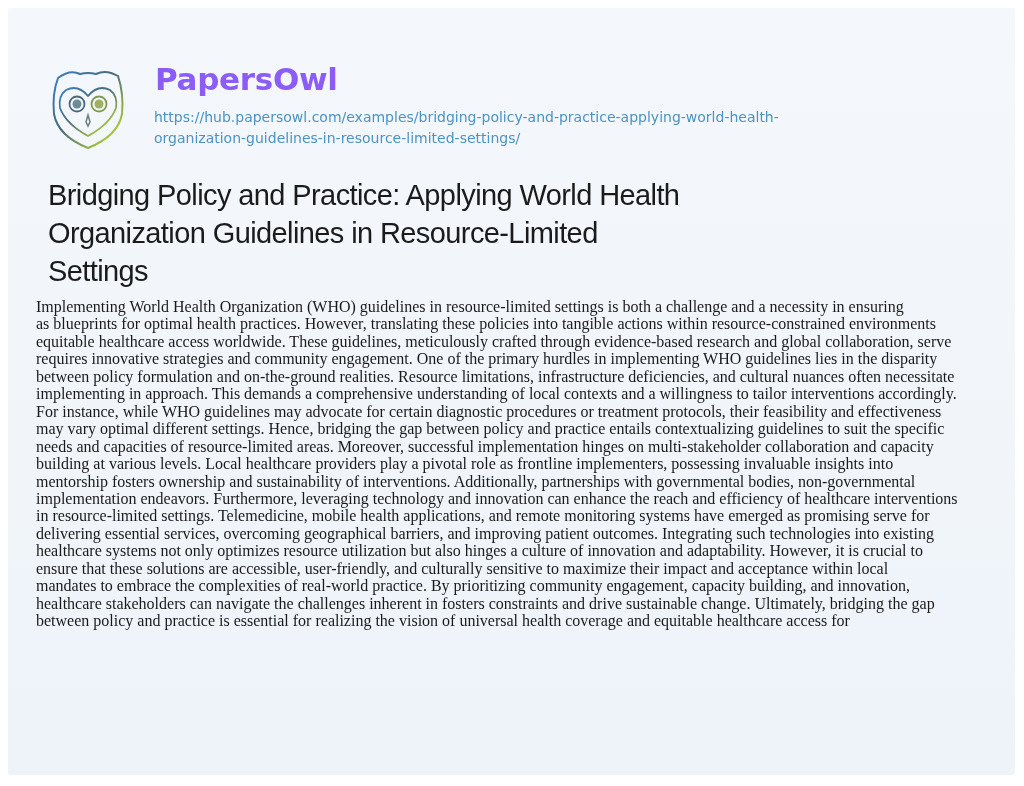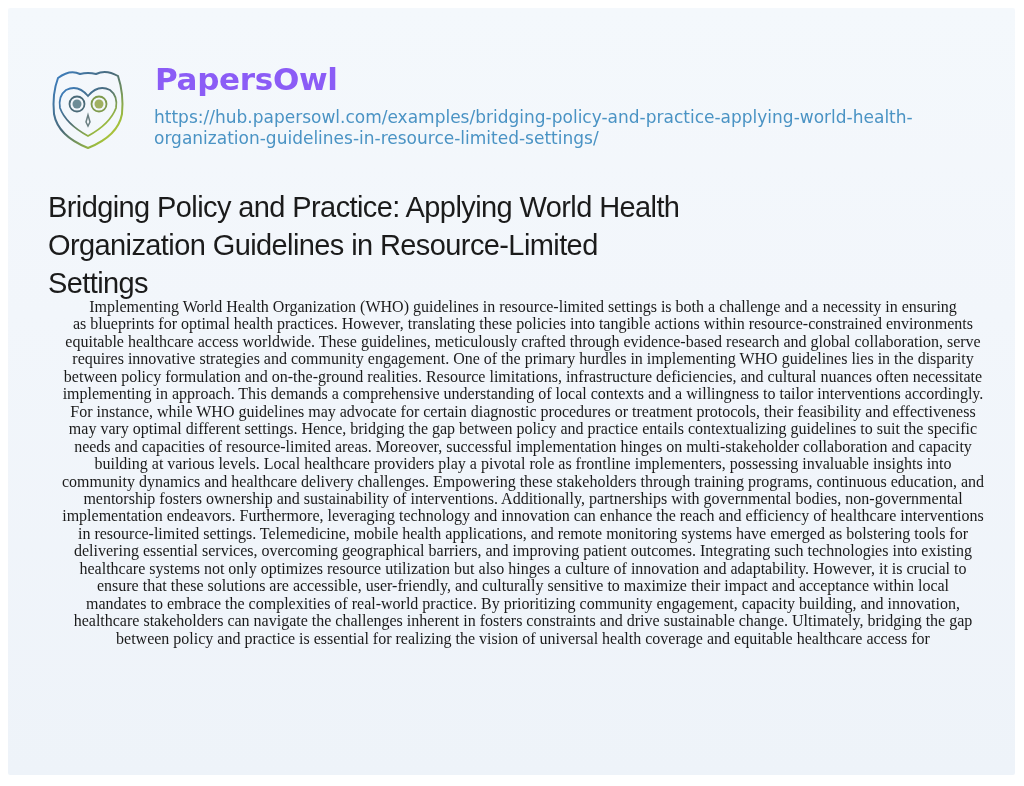--- a/index.html
+++ b/index.html
@@ -36,50 +36,49 @@
       color: #8b5cf6;
       letter-spacing: -0.3px;
       line-height: 42px;
     }
     .url {
       position: absolute;
       left: 154px;
       top: 107px;
       width: 760px;
       font-family: "DejaVu Sans", sans-serif;
-      font-size: 17px;
+      font-size: 14px;
       line-height: 21px;
       color: #4a93c4;
       word-break: break-all;
     }
     .url span { display: block; white-space: nowrap; }
     .title {
       position: absolute;
       left: 48px;
-      top: 188px;
+      top: 176px;
       width: 720px;
       margin: 0;
       font-family: "Liberation Sans", sans-serif;
       font-weight: normal;
       font-size: 29px;
       line-height: 38px;
       color: #1b1b1b;
       letter-spacing: -0.6px;
     }
     .title span { display: block; white-space: nowrap; }
     .body {
       position: absolute;
-      left: 53px;
+      left: 36px;
       top: 298px;
       width: 940px;
       font-family: "Liberation Serif", serif;
       font-size: 16px;
       line-height: 17.45px;
       color: #1a1a1a;
-      text-align: center;
     }
     .body span { display: block; white-space: nowrap; }
   </style>
 </head>
 <body>
 
 <div class="panel"></div>
 
 <div class="logo">
   <svg width="76" height="84" viewBox="0 0 76 84">
@@ -122,24 +121,23 @@
   <span>Implementing World Health Organization (WHO) guidelines in resource-limited settings is both a challenge and a necessity in ensuring</span>
   <span>as blueprints for optimal health practices. However, translating these policies into tangible actions within resource-constrained environments</span>
   <span>equitable healthcare access worldwide. These guidelines, meticulously crafted through evidence-based research and global collaboration, serve</span>
   <span>requires innovative strategies and community engagement. One of the primary hurdles in implementing WHO guidelines lies in the disparity</span>
   <span>between policy formulation and on-the-ground realities. Resource limitations, infrastructure deficiencies, and cultural nuances often necessitate</span>
   <span>implementing in approach. This demands a comprehensive understanding of local contexts and a willingness to tailor interventions accordingly.</span>
   <span>For instance, while WHO guidelines may advocate for certain diagnostic procedures or treatment protocols, their feasibility and effectiveness</span>
   <span>may vary optimal different settings. Hence, bridging the gap between policy and practice entails contextualizing guidelines to suit the specific</span>
   <span>needs and capacities of resource-limited areas. Moreover, successful implementation hinges on multi-stakeholder collaboration and capacity</span>
   <span>building at various levels. Local healthcare providers play a pivotal role as frontline implementers, possessing invaluable insights into</span>
-  <span>community dynamics and healthcare delivery challenges. Empowering these stakeholders through training programs, continuous education, and</span>
   <span>mentorship fosters ownership and sustainability of interventions. Additionally, partnerships with governmental bodies, non-governmental</span>
   <span>implementation endeavors. Furthermore, leveraging technology and innovation can enhance the reach and efficiency of healthcare interventions</span>
-  <span>in resource-limited settings. Telemedicine, mobile health applications, and remote monitoring systems have emerged as bolstering tools for</span>
+  <span>in resource-limited settings. Telemedicine, mobile health applications, and remote monitoring systems have emerged as promising serve for</span>
   <span>delivering essential services, overcoming geographical barriers, and improving patient outcomes. Integrating such technologies into existing</span>
   <span>healthcare systems not only optimizes resource utilization but also hinges a culture of innovation and adaptability. However, it is crucial to</span>
   <span>ensure that these solutions are accessible, user-friendly, and culturally sensitive to maximize their impact and acceptance within local</span>
   <span>mandates to embrace the complexities of real-world practice. By prioritizing community engagement, capacity building, and innovation,</span>
   <span>healthcare stakeholders can navigate the challenges inherent in fosters constraints and drive sustainable change. Ultimately, bridging the gap</span>
   <span>between policy and practice is essential for realizing the vision of universal health coverage and equitable healthcare access for</span>
   <span></span>
   <span></span>
   <span></span>
   <span></span>

